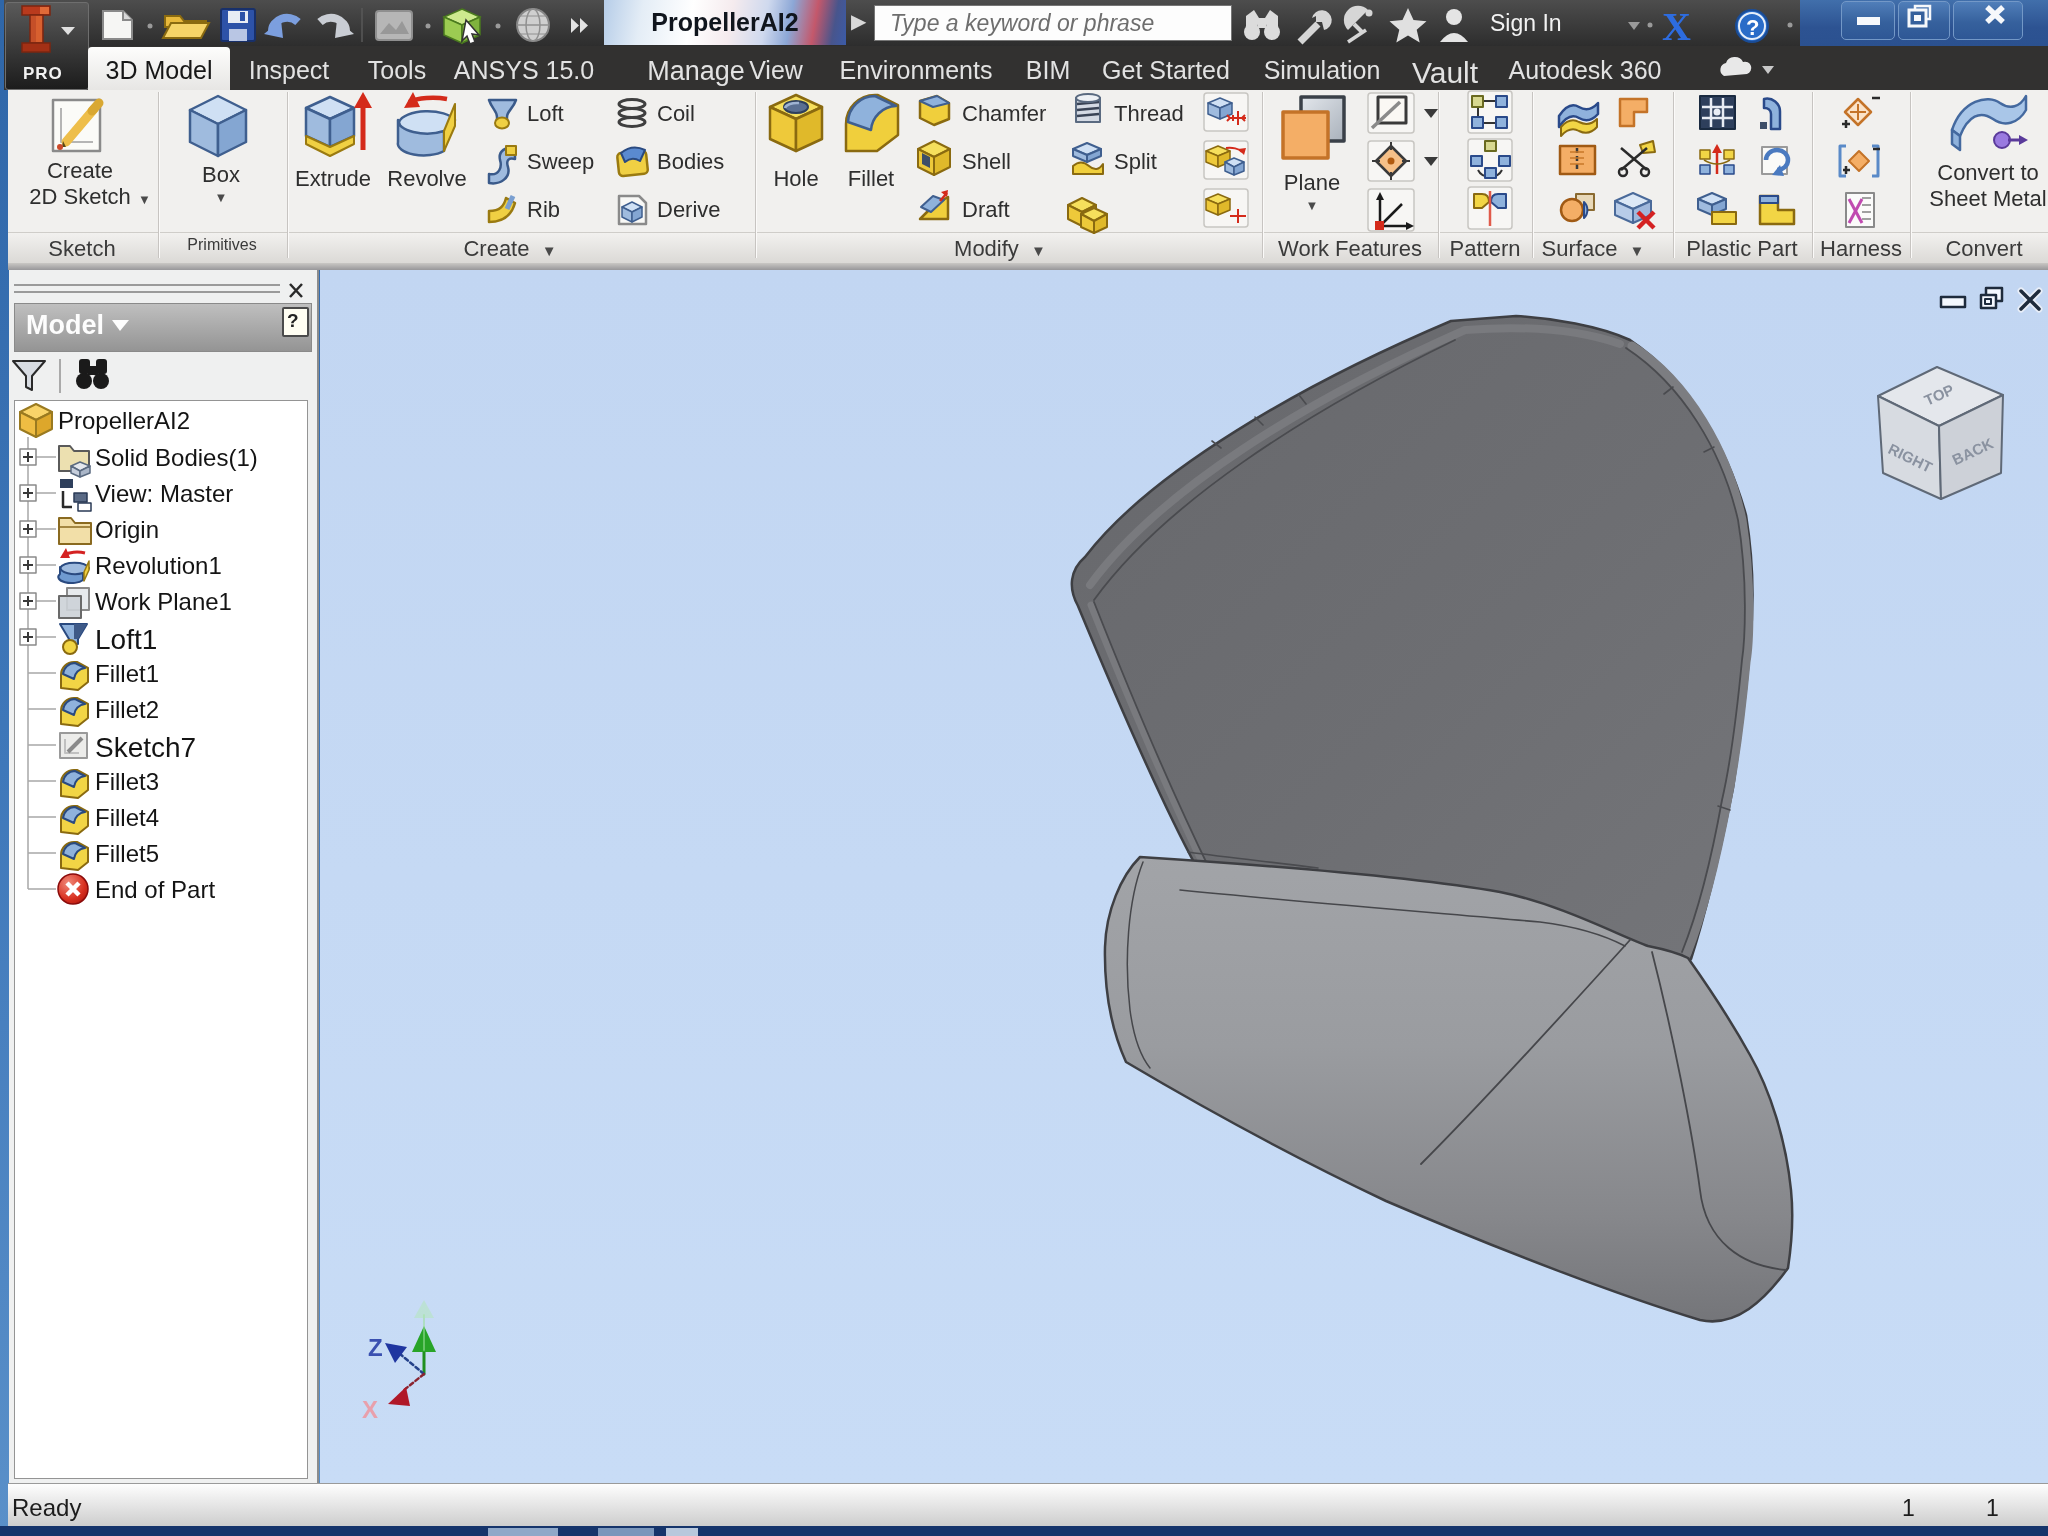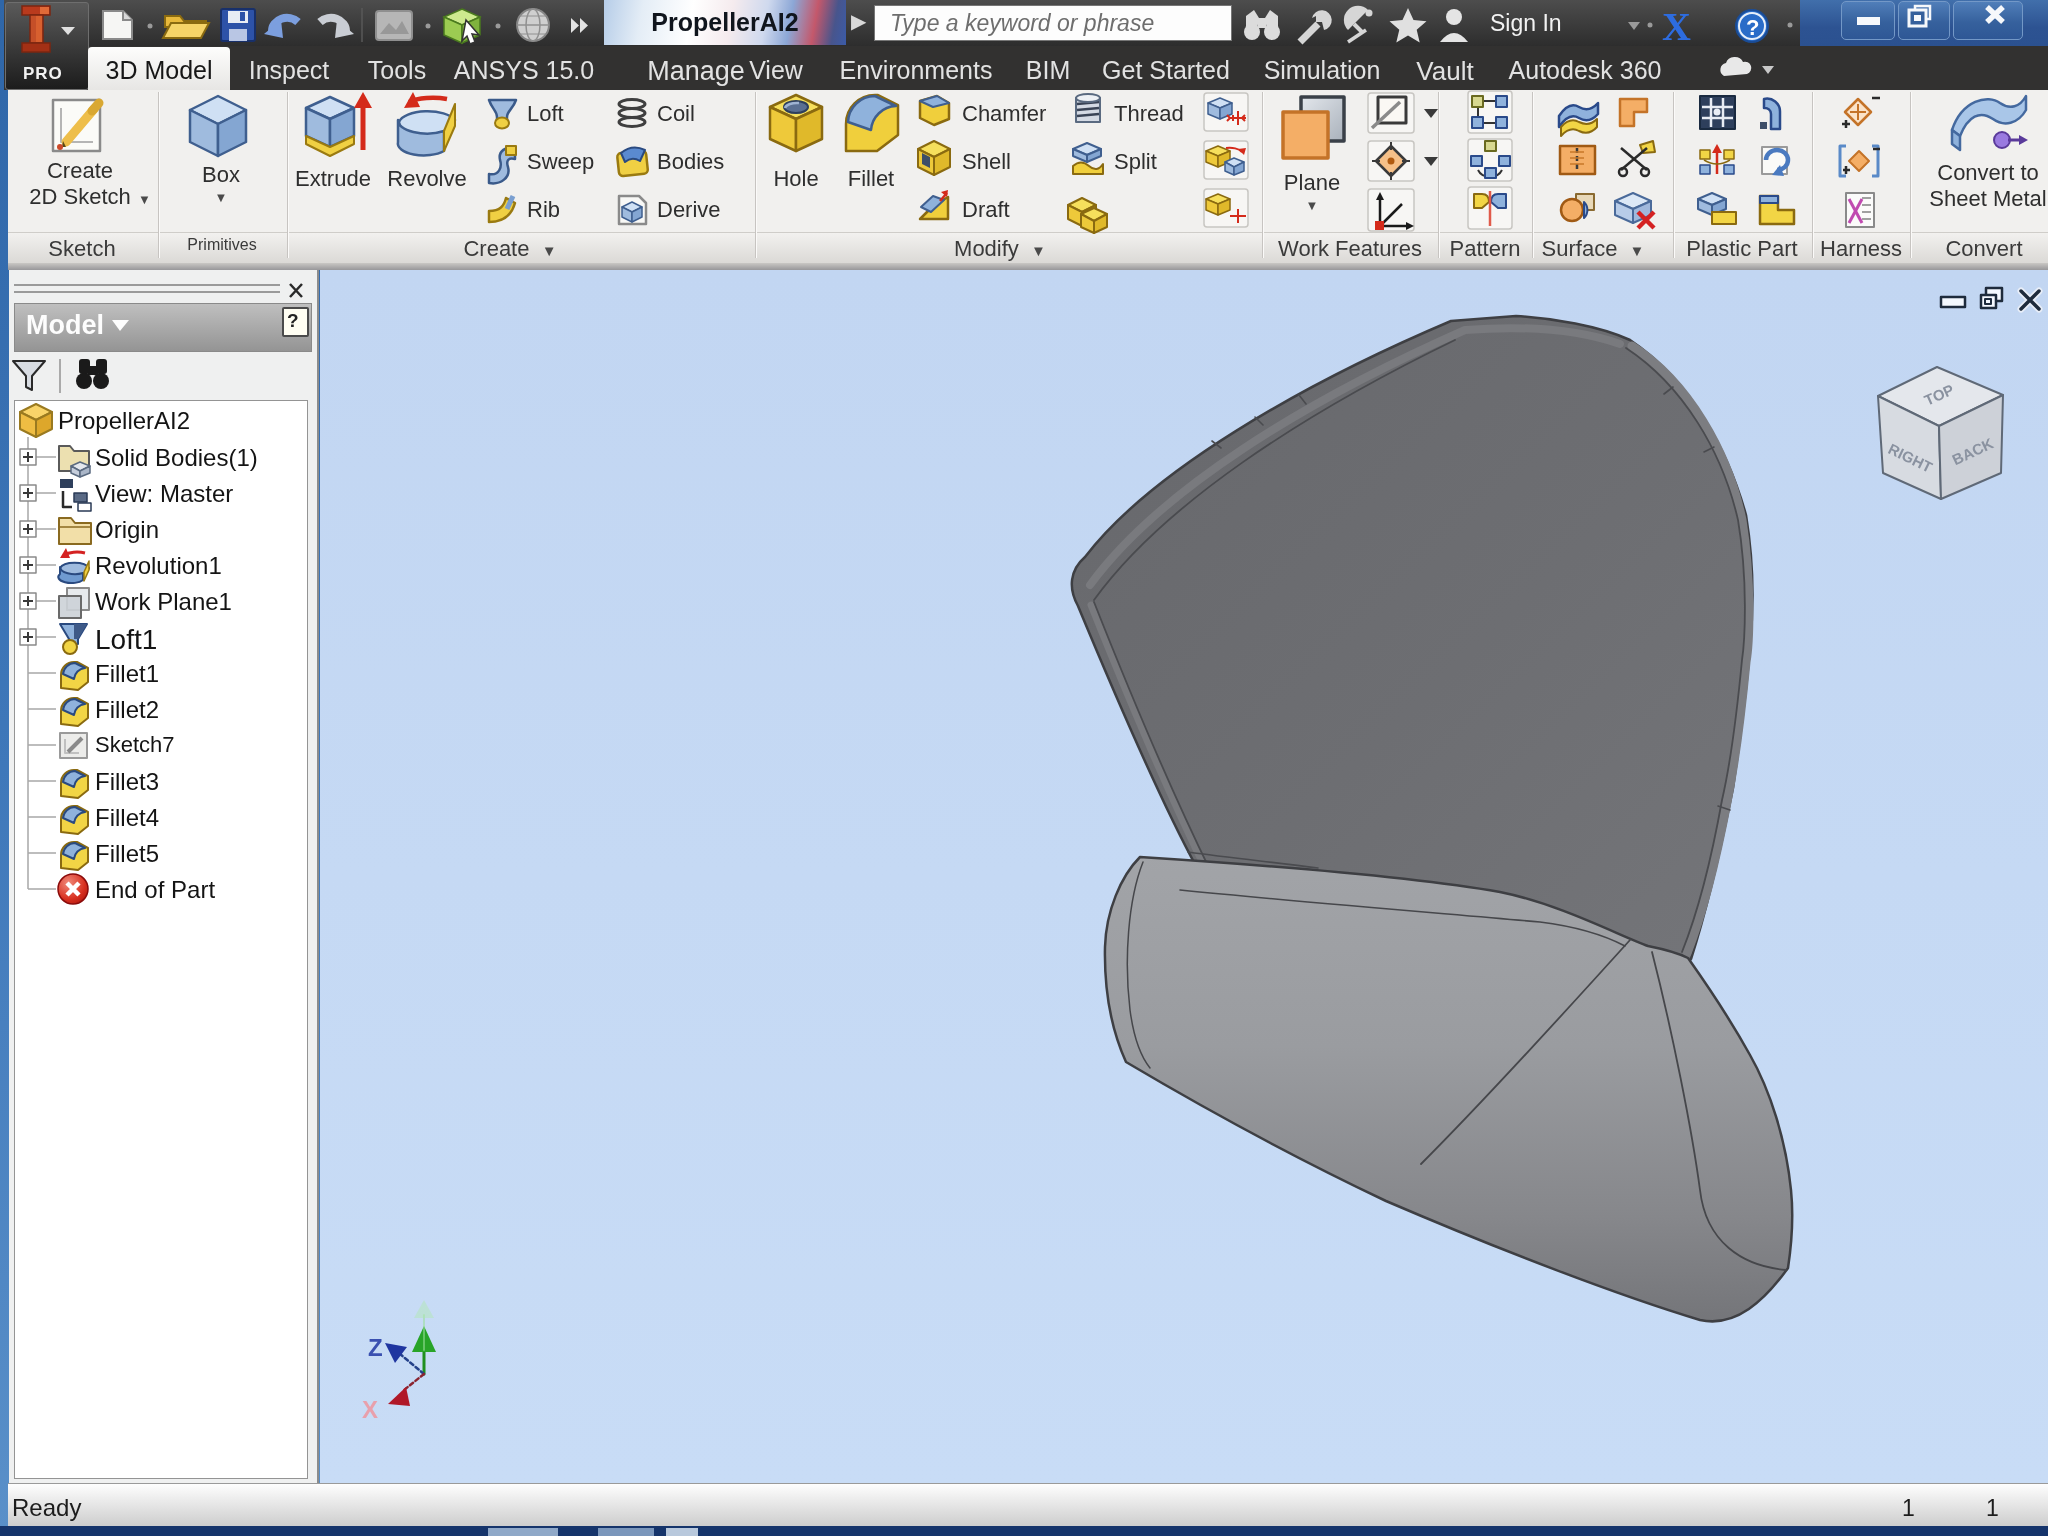--- a/index.html
+++ b/index.html
@@ -119,21 +119,21 @@
 <div class="tx ctr" style="left:159px;top:56px;font-size:25px;color:#161616">3D Model</div>
 <div class="tx ctr" style="left:289px;top:56px;font-size:25px;color:#e2e2e2">Inspect</div>
 <div class="tx ctr" style="left:397px;top:56px;font-size:25px;color:#e2e2e2">Tools</div>
 <div class="tx ctr" style="left:524px;top:56px;font-size:25px;color:#e2e2e2">ANSYS 15.0</div>
 <div class="tx ctr" style="left:696px;top:56px;font-size:27px;color:#e2e2e2">Manage</div>
 <div class="tx ctr" style="left:776px;top:56px;font-size:25px;color:#e2e2e2">View</div>
 <div class="tx ctr" style="left:916px;top:56px;font-size:25px;color:#e2e2e2">Environments</div>
 <div class="tx ctr" style="left:1048px;top:56px;font-size:25px;color:#e2e2e2">BIM</div>
 <div class="tx ctr" style="left:1166px;top:56px;font-size:25px;color:#e2e2e2">Get Started</div>
 <div class="tx ctr" style="left:1322px;top:56px;font-size:25px;color:#e2e2e2">Simulation</div>
-<div class="tx ctr" style="left:1445px;top:56px;font-size:26px;color:#e2e2e2">Vault</div>
+<div class="tx ctr" style="left:1445px;top:56px;font-size:30px;color:#e2e2e2">Vault</div>
 <div class="tx ctr" style="left:1585px;top:56px;font-size:25px;color:#e2e2e2">Autodesk 360</div>
 <svg class="ab" style="left:1710px;top:50px" width="80" height="38" viewBox="0 0 80 38">
   <path d="M14,26 a7,7 0 0 1 2,-13 a9,8 0 0 1 17,-1 a6,6 0 0 1 4,12 z" fill="#e8e8e8"></path>
   <polygon points="52,16 64,16 58,24" fill="#c8c8c8"></polygon>
 </svg>
 
 <div class="ab" style="left:8px;top:90px;width:2040px;height:142px;background:#f1f0ee"></div>
 <div class="ab" style="left:8px;top:232px;width:2040px;height:30px;background:linear-gradient(#f2f1ef,#dbd9d6);border-top:1px solid #cfcdc9"></div>
 <div class="ab" style="left:8px;top:263px;width:2040px;height:7px;background:linear-gradient(#c9c7c4,#98979a)"></div>
 <div class="ab" style="left:158px;top:92px;width:1px;height:166px;background:#c7c4c1;box-shadow:1px 0 0 #fbfaf9"></div>
@@ -520,21 +520,21 @@
     </svg>
 <div class="tx" style="left:58px;top:407px;font-size:24px;color:#141414">PropellerAI2</div>
 <div class="tx" style="left:95px;top:444px;font-size:24px;color:#141414">Solid Bodies(1)</div>
 <div class="tx" style="left:95px;top:480px;font-size:24px;color:#141414">View: Master</div>
 <div class="tx" style="left:95px;top:516px;font-size:24px;color:#141414">Origin</div>
 <div class="tx" style="left:95px;top:552px;font-size:24px;color:#141414">Revolution1</div>
 <div class="tx" style="left:95px;top:588px;font-size:24px;color:#141414">Work Plane1</div>
 <div class="tx" style="left:95px;top:624px;font-size:28px;color:#141414">Loft1</div>
 <div class="tx" style="left:95px;top:660px;font-size:24px;color:#141414">Fillet1</div>
 <div class="tx" style="left:95px;top:696px;font-size:24px;color:#141414">Fillet2</div>
-<div class="tx" style="left:95px;top:732px;font-size:22px;color:#141414">Sketch7</div>
+<div class="tx" style="left:95px;top:732px;font-size:28px;color:#141414">Sketch7</div>
 <div class="tx" style="left:95px;top:768px;font-size:24px;color:#141414">Fillet3</div>
 <div class="tx" style="left:95px;top:804px;font-size:24px;color:#141414">Fillet4</div>
 <div class="tx" style="left:95px;top:840px;font-size:24px;color:#141414">Fillet5</div>
 <div class="tx" style="left:95px;top:876px;font-size:24px;color:#141414">End of Part</div>
 <div class="ab" style="left:320px;top:270px;width:1728px;height:1213px;background:linear-gradient(180deg,#c2d6f2,#c8dcf6)"></div>
 <svg class="ab" style="left:320px;top:270px" width="1728" height="1213" viewBox="0 0 1728 1213">
       <g transform="translate(-320,-270)" stroke-linejoin="round" stroke-linecap="round">
 <defs>
 <linearGradient id="gbl" x1="0" y1="0" x2="1" y2="1">
             <stop offset="0" stop-color="#67686c"></stop>

